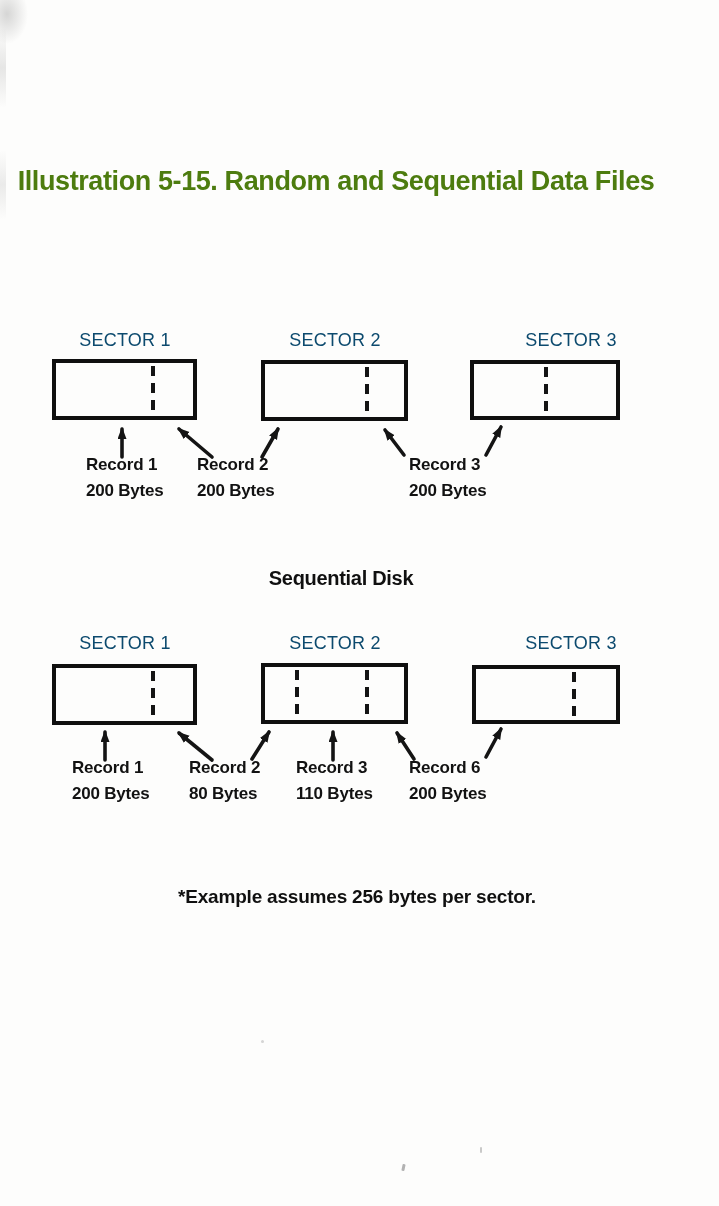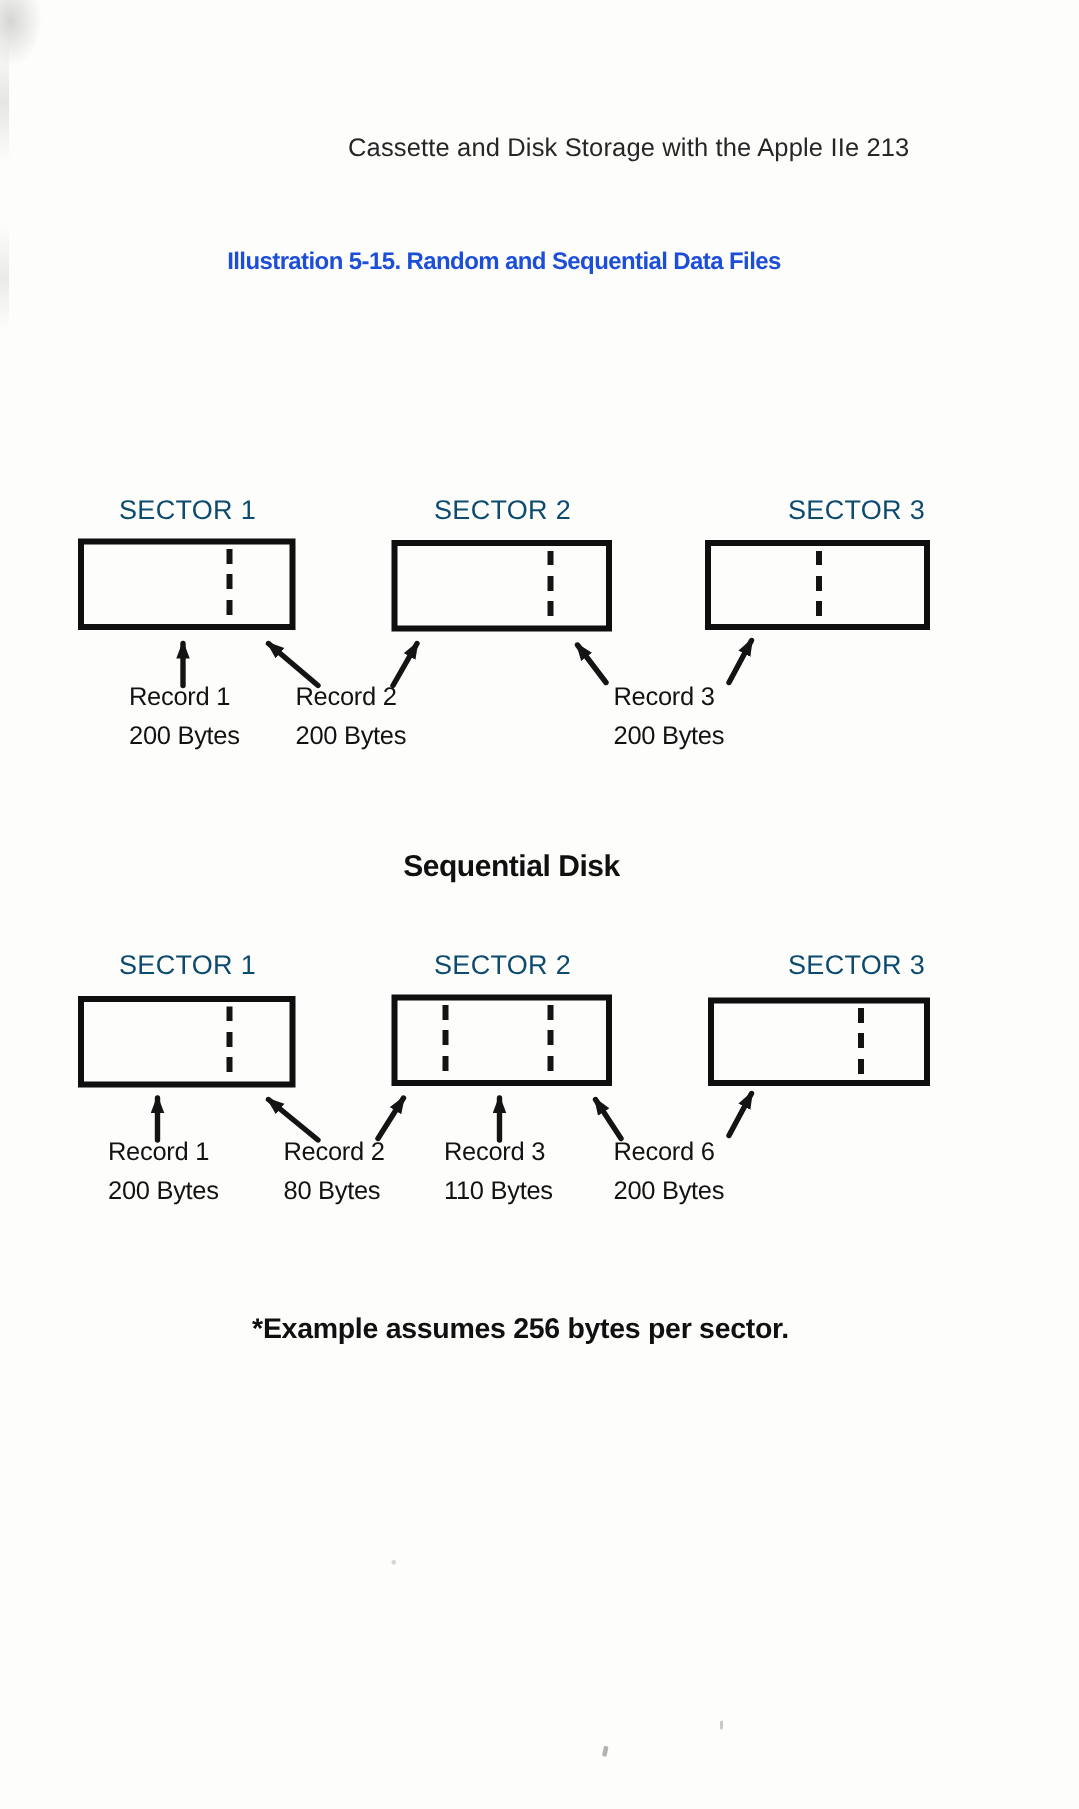--- a/index.html
+++ b/index.html
@@ -11,22 +11,22 @@
   }
   .page{position:relative;width:719px;height:1206px;background:#fdfdfc;color:#161616;}
 
   .running-header{
     position:absolute;top:89px;left:232px;
     font-size:17px;font-weight:500;letter-spacing:.1px;color:#262626;
     white-space:nowrap;
   }
   .illustration-title{
     position:absolute;top:166px;left:0;width:672px;margin:0;
-    text-align:center;font-size:16px;font-weight:700;letter-spacing:-.4px;
-    color:#1d4ed8;white-space:nowrap;
+    text-align:center;font-size:27px;font-weight:700;letter-spacing:-.4px;
+    color:#4d7c0f;white-space:nowrap;
   }
   .section-heading{
     position:absolute;left:0;width:682px;margin:0;
     text-align:center;font-size:20px;font-weight:700;letter-spacing:-.3px;color:#101010;
   }
   .heading-random{top:278px;}
   .heading-sequential{top:567px;}
 
   .sector-label{
     position:absolute;width:160px;text-align:center;
@@ -57,30 +57,30 @@
   
   .sf-box1{left:52px;top:664px;width:145px;height:61px;}
   .sf-box2{left:261px;top:663px;width:147px;height:61px;}
   .sf-box3{left:472px;top:665px;width:59px;height:59px;width:148px;}
   .sf-box1 .divider{left:95px;}
   .sf-box2 .div-a{left:30px;}
   .sf-box2 .div-b{left:100px;}
   .sf-box3 .divider{left:96px;}
 
   .record-label{
-    position:absolute;font-size:17px;font-weight:400;letter-spacing:-.2px;
+    position:absolute;font-size:17px;font-weight:700;letter-spacing:-.2px;
     line-height:26px;color:#121212;white-space:nowrap;
   }
   .rf-records .record-label{top:452px;}
   .sf-records .record-label{top:755px;}
   .rf-r1{left:86px;} .rf-r2{left:197px;} .rf-r3{left:409px;}
   .sf-r1{left:72px;} .sf-r2{left:189px;} .sf-r3{left:296px;} .sf-r4{left:409px;}
 
   .footnote{
-    position:absolute;top:870px;left:0;width:682px;margin:6px;
+    position:absolute;top:870px;left:0;width:682px;margin:16px;
     text-align:center;font-size:19px;font-weight:700;letter-spacing:-.2px;color:#101010;
   }
 
   .arrows{position:absolute;left:0;top:0;pointer-events:none;}
 
   
   .edge-smudge{
     position:absolute;left:0;width:6px;border-radius:3px;
     background:linear-gradient(to bottom,rgba(120,120,120,0),rgba(120,120,120,.35),rgba(120,120,120,0));
   }
@@ -100,21 +100,20 @@
 
 <div class="page">
 
   <div class="corner-blob"></div>
   <div class="edge-smudge smudge-a"></div>
   <div class="edge-smudge smudge-b"></div>
   <div class="speck speck-a"></div>
   <div class="speck speck-b"></div>
   <div class="speck speck-c"></div>
 
-  <div class="running-header">Cassette and Disk Storage with the Apple IIe 213</div>
 
   <h1 class="illustration-title">Illustration 5-15. Random and Sequential Data Files</h1>
 
 
   <div class="rf-sectors">
     <div class="sector-label sec1">SECTOR 1</div>
     <div class="sector-label sec2">SECTOR 2</div>
     <div class="sector-label sec3">SECTOR 3</div>
   </div>
 

